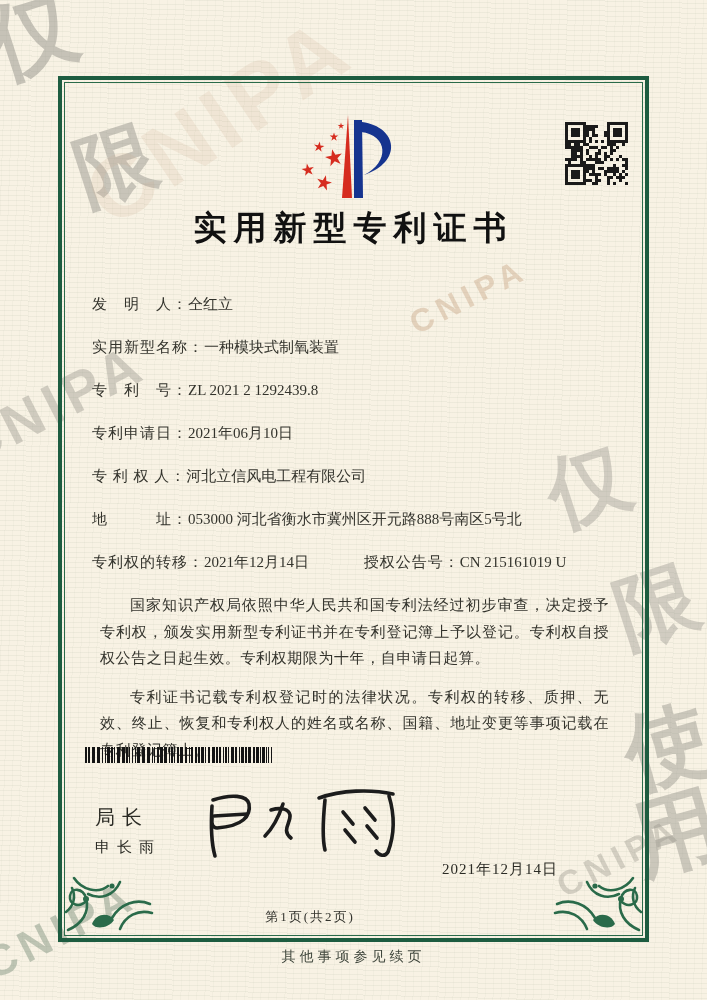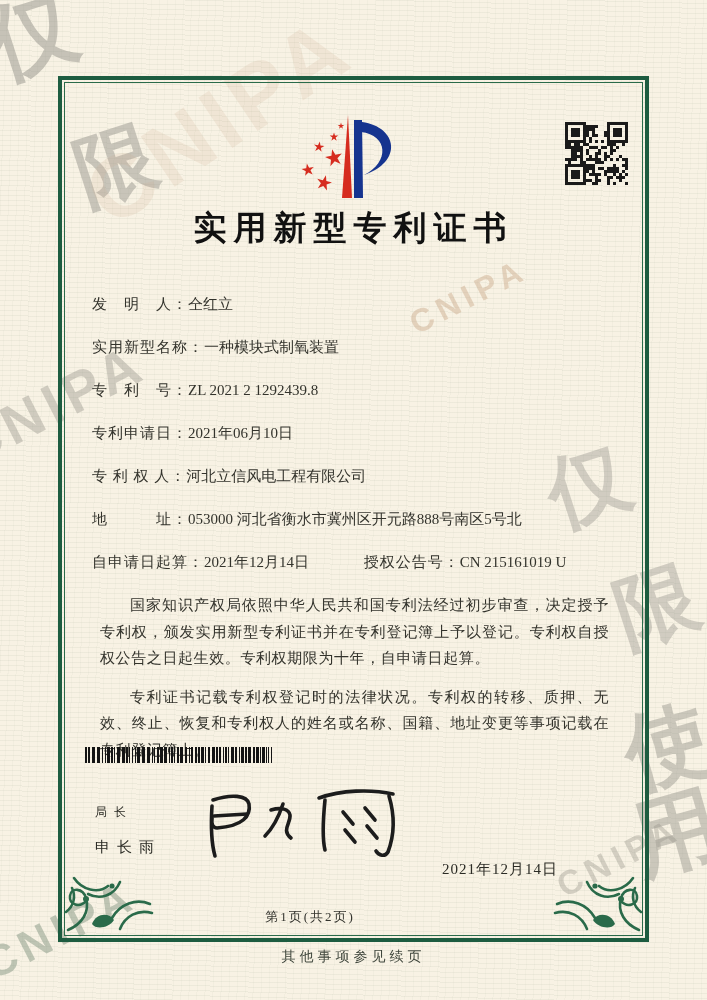--- a/index.html
+++ b/index.html
@@ -34,21 +34,21 @@
   .frow{line-height:26px; margin-bottom:17px; white-space:nowrap;}
   .frow .lab{letter-spacing:1px;}
   .grant-pair-a{display:inline-block; width:268px;}
   .body-text{
     position:absolute; left:88px; top:580px; width:533px;
     font-size:15px; line-height:26.5px; text-align:justify; letter-spacing:0.6px; color:#33332c;
   }
   .body-text p{margin:12px; text-indent:2em;}
   .barcode{position:absolute; left:85px; top:747px; width:192px; height:16px;}
   .barcode div{position:absolute; top:0; height:16px; background:#141414;}
-  .sig-title{position:absolute; left:95px; top:804px; font-size:12px; letter-spacing:7px; color:#2b2b25;}
+  .sig-title{position:absolute; left:95px; top:804px; font-size:20px; letter-spacing:7px; color:#2b2b25;}
   .sig-name{position:absolute; left:95px; top:838px; font-size:15px; letter-spacing:7px; color:#2b2b25;}
   .sig-script{position:absolute; left:195px; top:780px;}
   .issue-date{position:absolute; left:442px; top:860px; font-size:15px; letter-spacing:1px; color:#2b2b25;}
   .page-info{position:absolute; left:0; top:908px; width:620px; text-align:center; font-size:13px; letter-spacing:2px; color:#34342e;}
   .footer-note{position:absolute; left:0; top:948px; width:707px; text-align:center; font-size:14px; letter-spacing:4px; color:#3f463c;}
   .corner{position:absolute;}
 </style>
 </head>
 <body>
 
@@ -355,21 +355,21 @@
   <div class="title">实用新型专利证书</div>
 
   <div class="fields">
     <div class="frow"><span class="lab">发　明　人：</span><span>仝红立</span></div>
     <div class="frow"><span class="lab">实用新型名称：</span><span>一种模块式制氧装置</span></div>
     <div class="frow"><span class="lab">专　利　号：</span><span>ZL 2021 2 1292439.8</span></div>
     <div class="frow"><span class="lab">专利申请日：</span><span>2021年06月10日</span></div>
     <div class="frow"><span class="lab">专 利 权 人：</span><span>河北立信风电工程有限公司</span></div>
     <div class="frow"><span class="lab">地　　　址：</span><span>053000 河北省衡水市冀州区开元路888号南区5号北</span></div>
     <div class="frow">
-      <span class="grant-pair-a"><span class="lab">自申请日起算：</span><span>2021年12月14日</span></span>
+      <span class="grant-pair-a"><span class="lab">专利权的转移：</span><span>2021年12月14日</span></span>
       <span><span class="lab">授权公告号：</span><span>CN 215161019 U</span></span>
     </div>
   </div>
 
   <div class="body-text">
     <p>国家知识产权局依照中华人民共和国专利法经过初步审查，决定授予专利权，颁发实用新型专利证书并在专利登记簿上予以登记。专利权自授权公告之日起生效。专利权期限为十年，自申请日起算。</p>
     <p>专利证书记载专利权登记时的法律状况。专利权的转移、质押、无效、终止、恢复和专利权人的姓名或名称、国籍、地址变更等事项记载在专利登记簿上。</p>
   </div>
 
   <div class="barcode" id="barcode">

